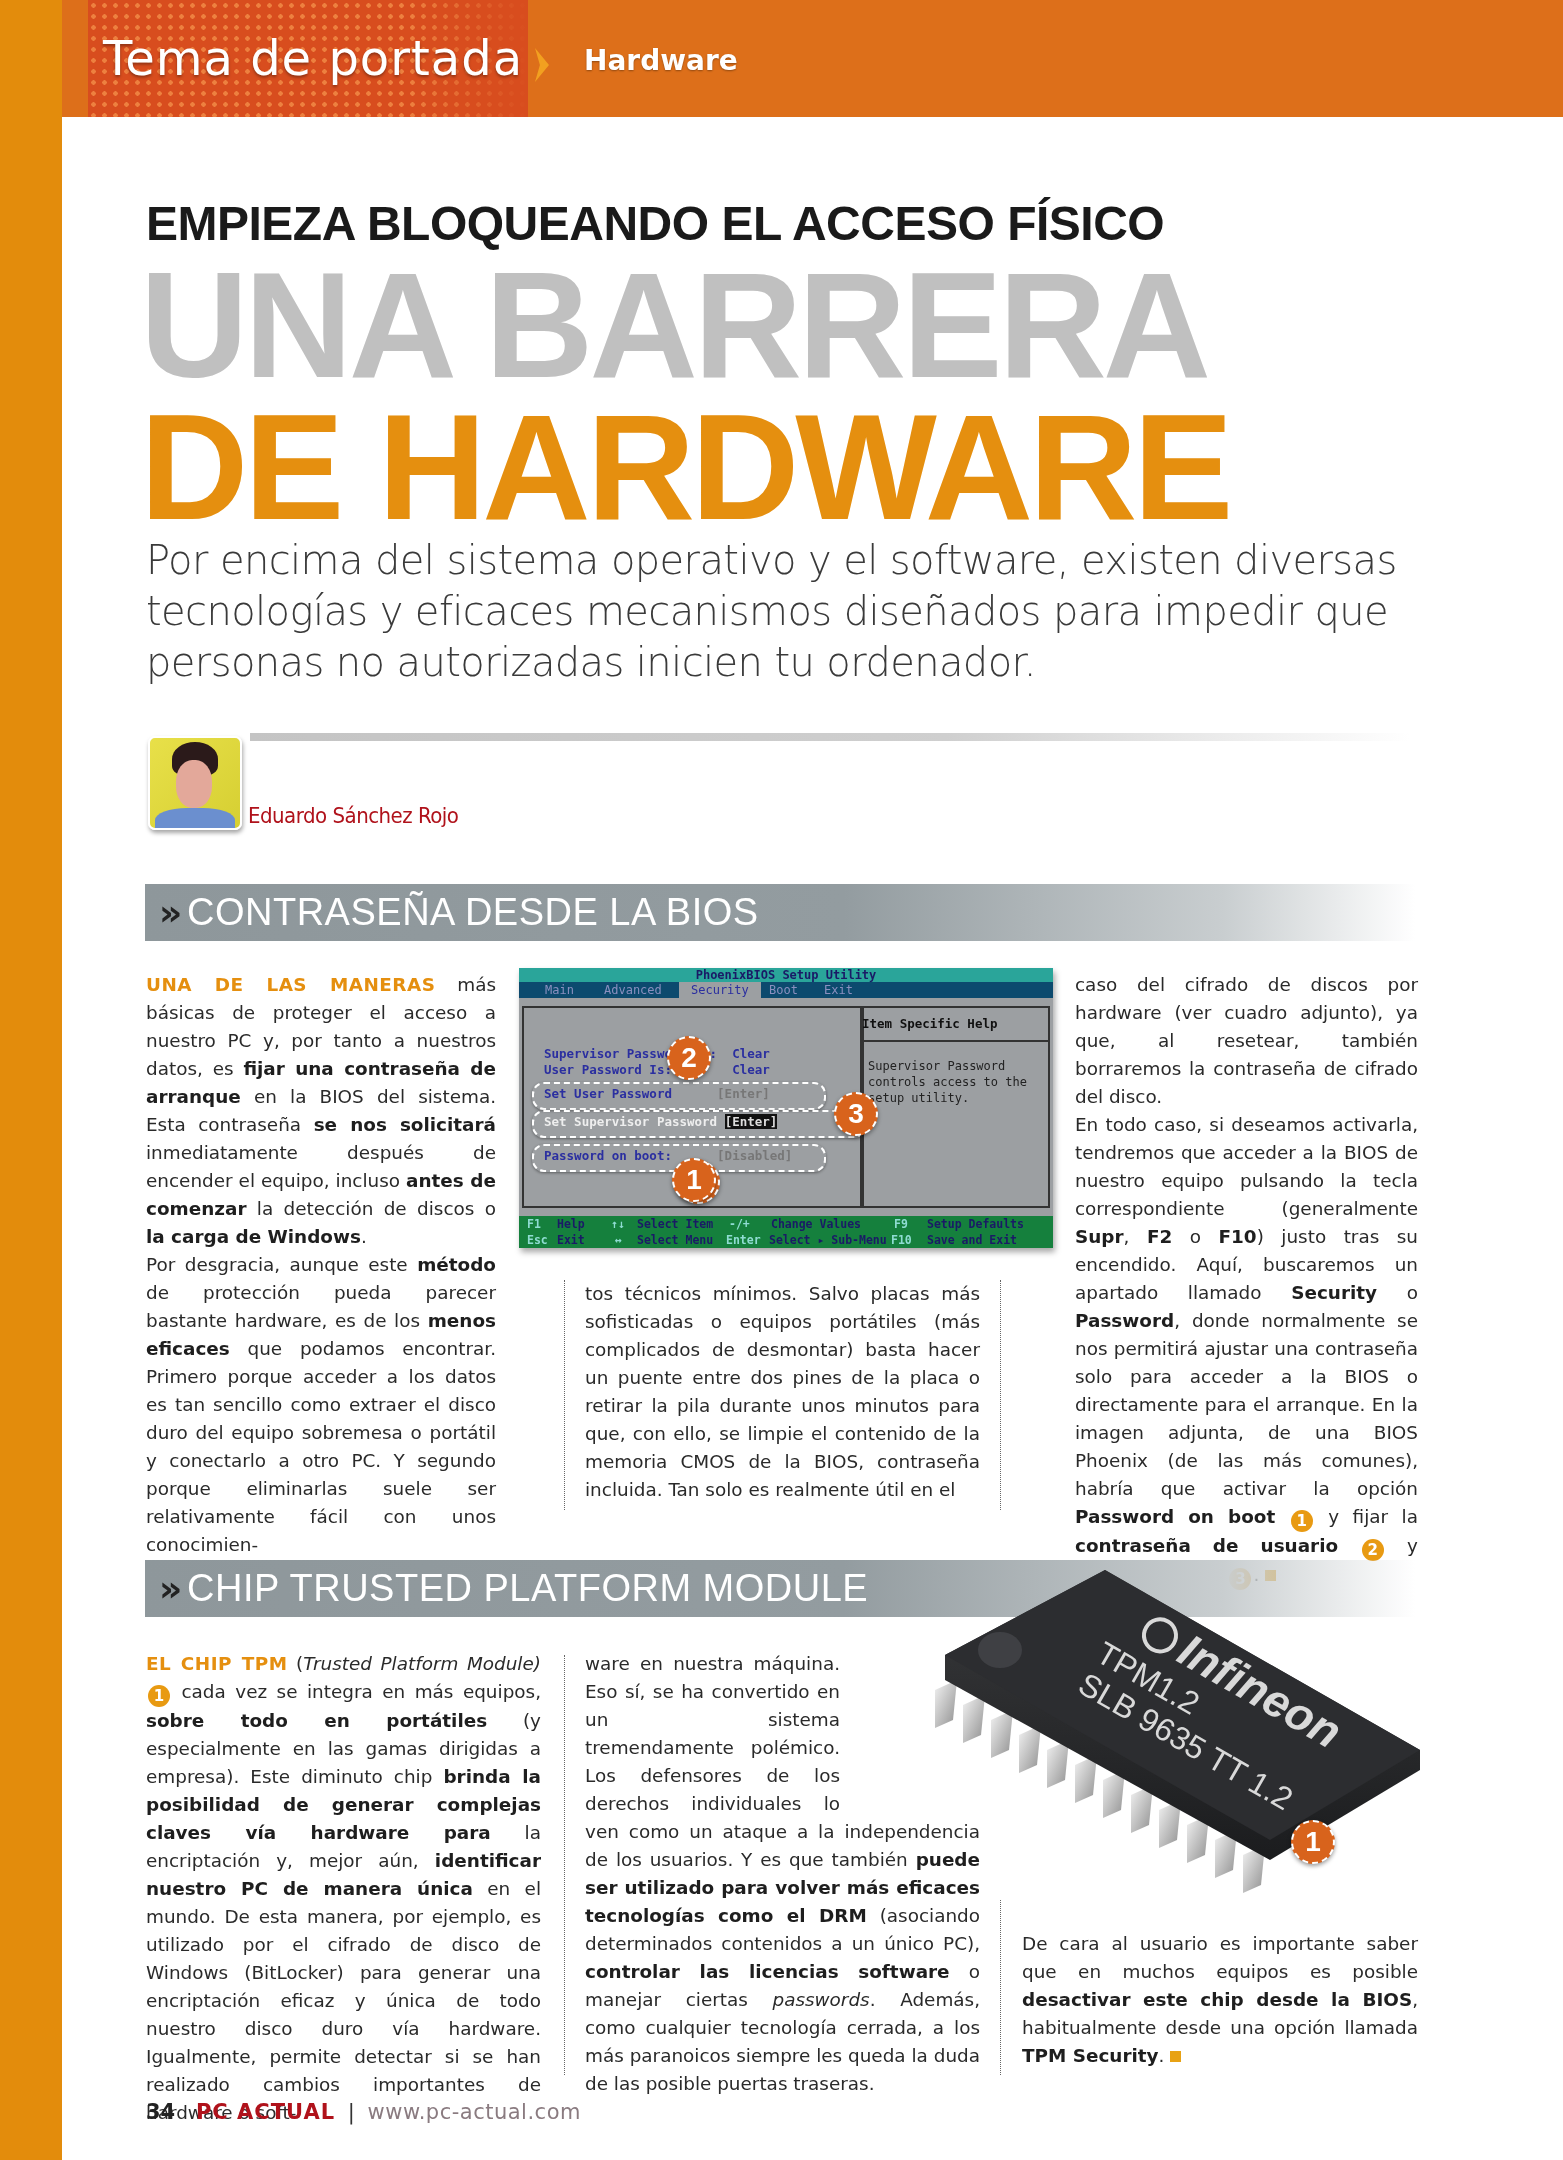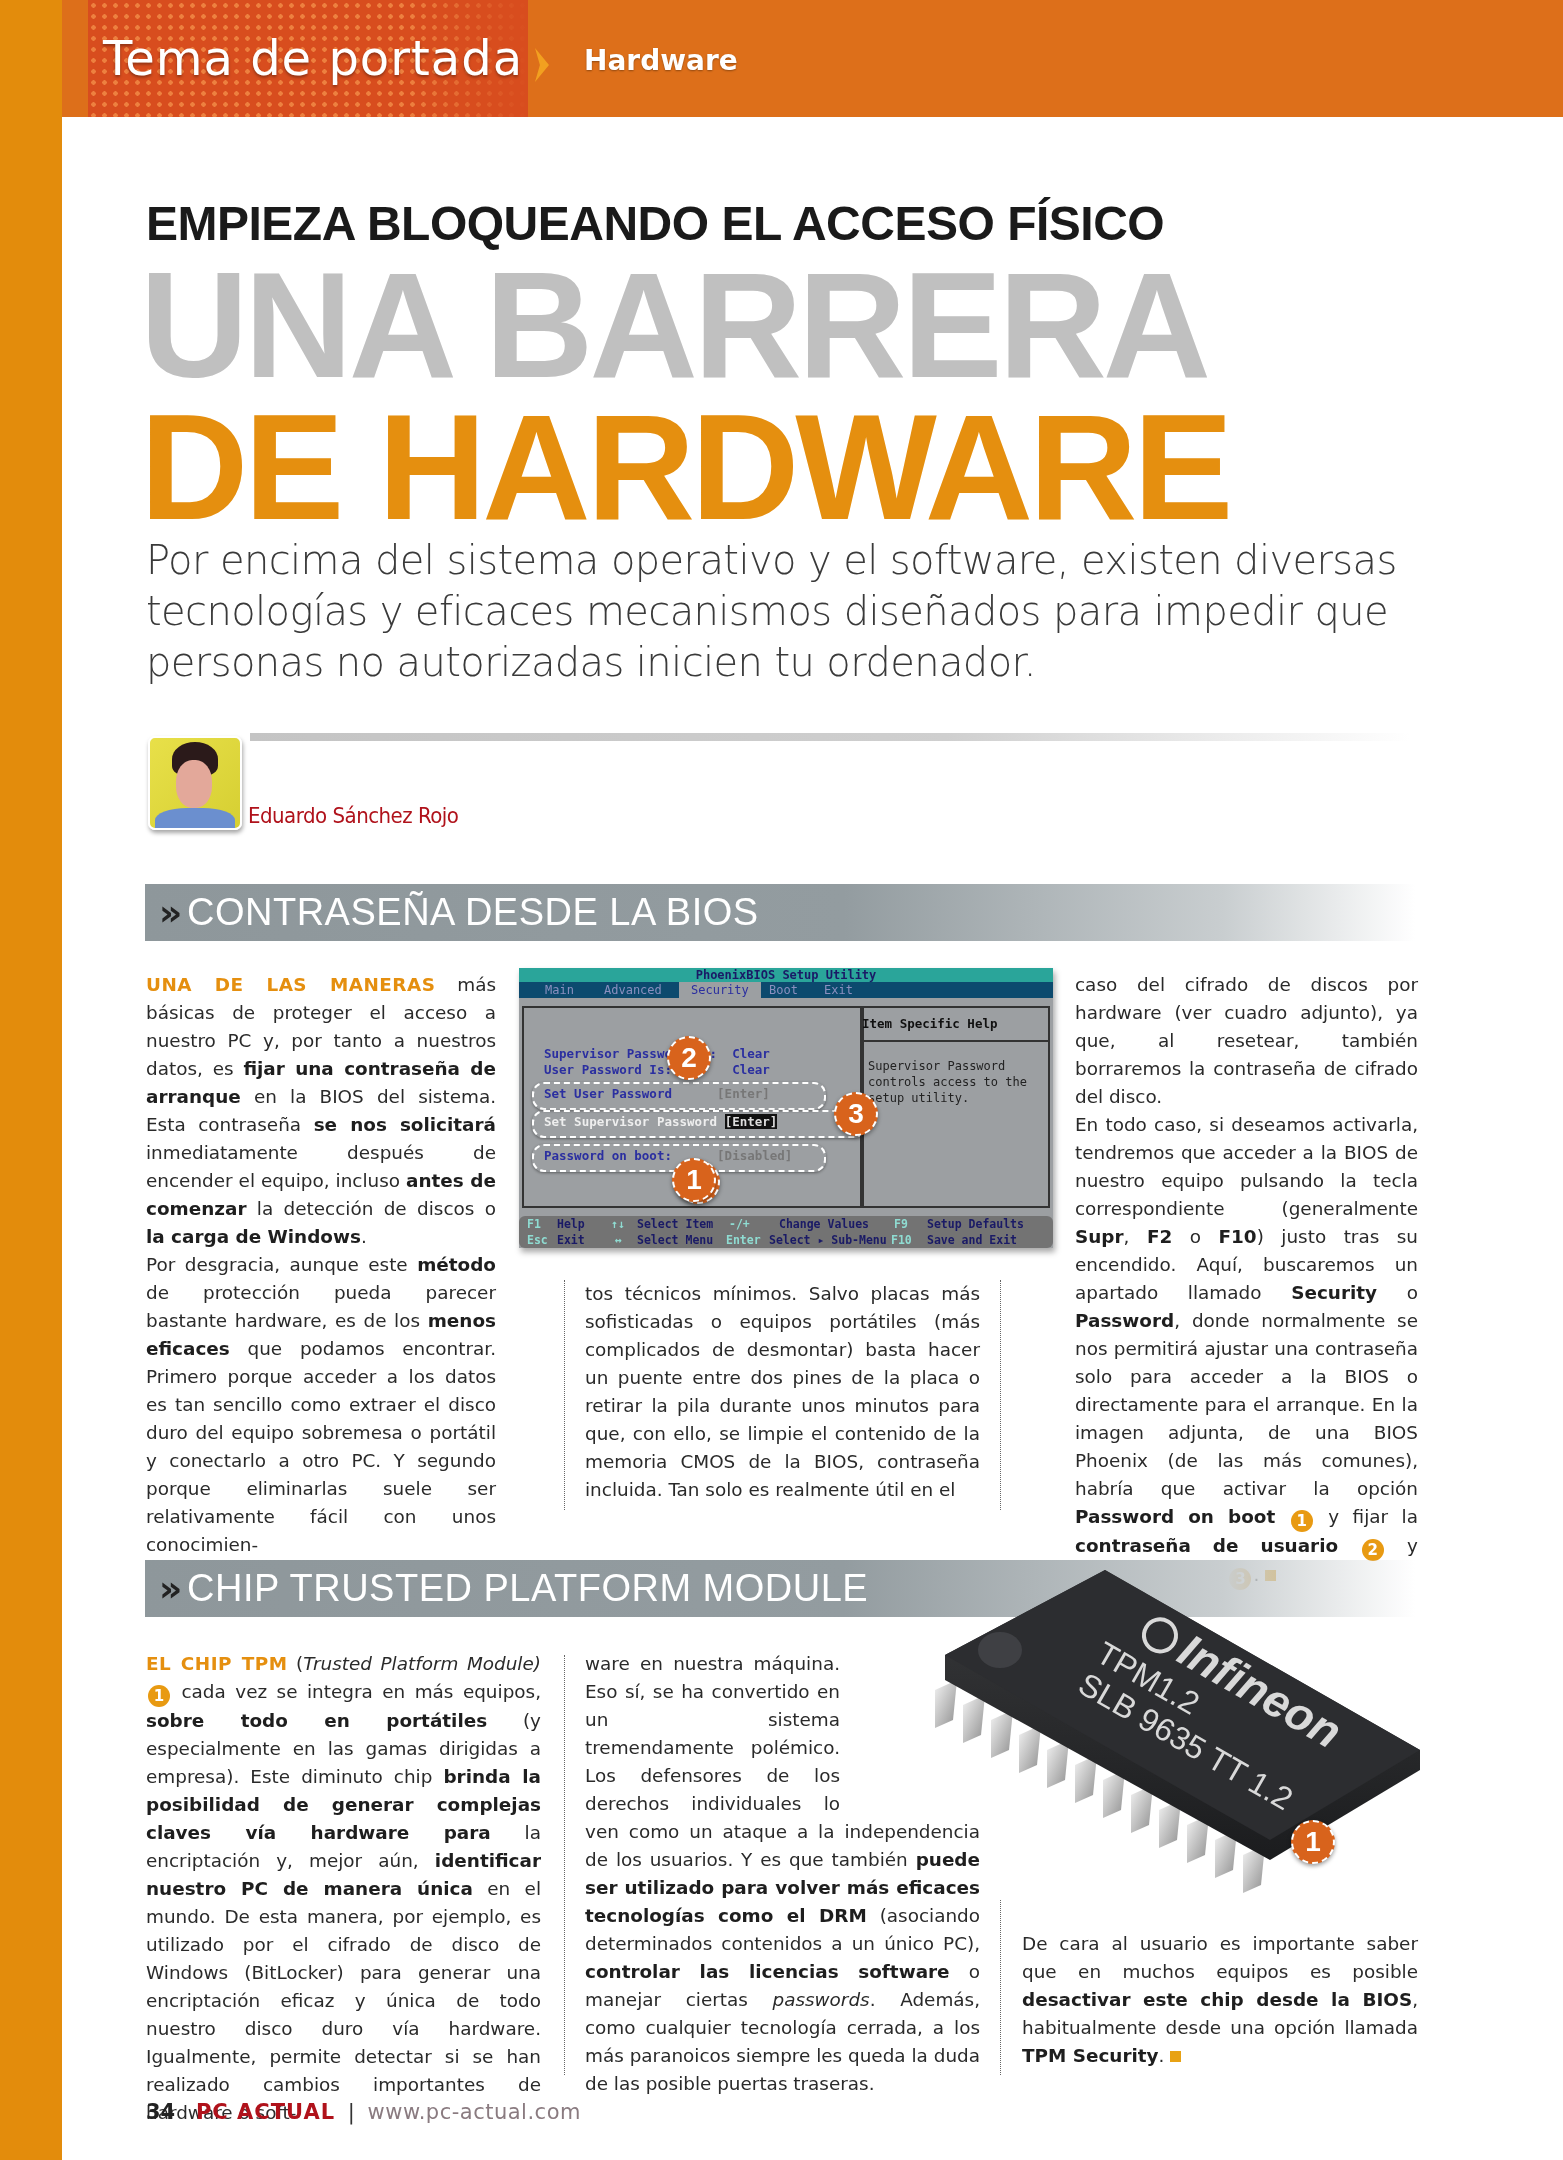--- a/index.html
+++ b/index.html
@@ -72,21 +72,21 @@
   .bios .menubar span { position:absolute; top:0; line-height:16px; color:#8a8fbf; font-size:12px; }
   .bios .menubar .active { background:#9c9fa2; color:#2b2fa0; padding:0 12px; }
   .bios .mainbox { position:absolute; left:3px; top:38px; width:338px; height:198px; border:2px solid #333; }
   .bios .helpbox { position:absolute; left:341px; top:38px; width:186px; height:198px; border:2px solid #333; }
   .bios .helphead { position:absolute; left:0; top:0; width:100%; height:32px; border-bottom:2px solid #333;
                     text-align:left; line-height:32px; color:#111; font-weight:bold; }
   .bios .helptext { position:absolute; left:6px; top:50px; color:#222; font-size:12px; line-height:16px; }
   .bios .row { position:absolute; left:20px; color:#2b2fa0; font-weight:bold; white-space:pre; }
   .bios .pill { position:absolute; left:8px; width:290px; height:24px; border:2px dashed #fff; border-radius:12px;
                 box-shadow:0 1px 3px rgba(0,0,0,.4); }
-  .bios .footer { position:absolute; left:0; top:248px; width:100%; height:32px; background:#737373;border-radius:6px; }
+  .bios .footer { position:absolute; left:0; top:248px; width:100%; height:32px; background:#15803d; }
   .bios .footer span { position:absolute; font-size:11.5px; font-weight:bold; color:#1a1a66; line-height:16px; }
   .bios .footer .k { color:#8fdcd2; }
   .obadge { position:absolute; width:40px; height:40px; border-radius:50%; background:#d8631c; color:#fff;
             border:2px dashed #fff; font-family:"Liberation Sans", sans-serif; font-weight:bold; font-size:28px;
             text-align:center; line-height:40px; box-shadow:0 2px 4px rgba(0,0,0,.4); }
 
   
   .chip { position:absolute; left:905px; top:1560px; width:520px; height:360px; }
 
   
@@ -161,21 +161,21 @@
   <div class="helpbox">
     <div class="helphead">Item Specific Help</div>
     <div class="helptext" style="width:170px;">Supervisor Password controls access to the setup utility.</div>
   </div>
   <div class="footer">
     <span class="k" style="left:8px;top:0">F1</span>
       <span style="left:38px;top:0">Help</span>
     <span class="k" style="left:92px;top:0">↑↓</span>
       <span style="left:118px;top:0">Select Item</span>
     <span class="k" style="left:210px;top:0">-/+</span>
-      <span style="left:260px;top:0">Change Values</span>
+      <span style="left:252px;top:0">Change Values</span>
     <span class="k" style="left:375px;top:0">F9</span>
       <span style="left:408px;top:0">Setup Defaults</span>
     <span class="k" style="left:8px;top:16px">Esc</span>
       <span style="left:38px;top:16px">Exit</span>
     <span class="k" style="left:96px;top:16px">↔</span>
       <span style="left:118px;top:16px">Select Menu</span>
     <span class="k" style="left:207px;top:16px">Enter</span>
       <span style="left:250px;top:16px">Select ▸ Sub-Menu</span>
     <span class="k" style="left:372px;top:16px">F10</span>
       <span style="left:408px;top:16px">Save and Exit</span>

